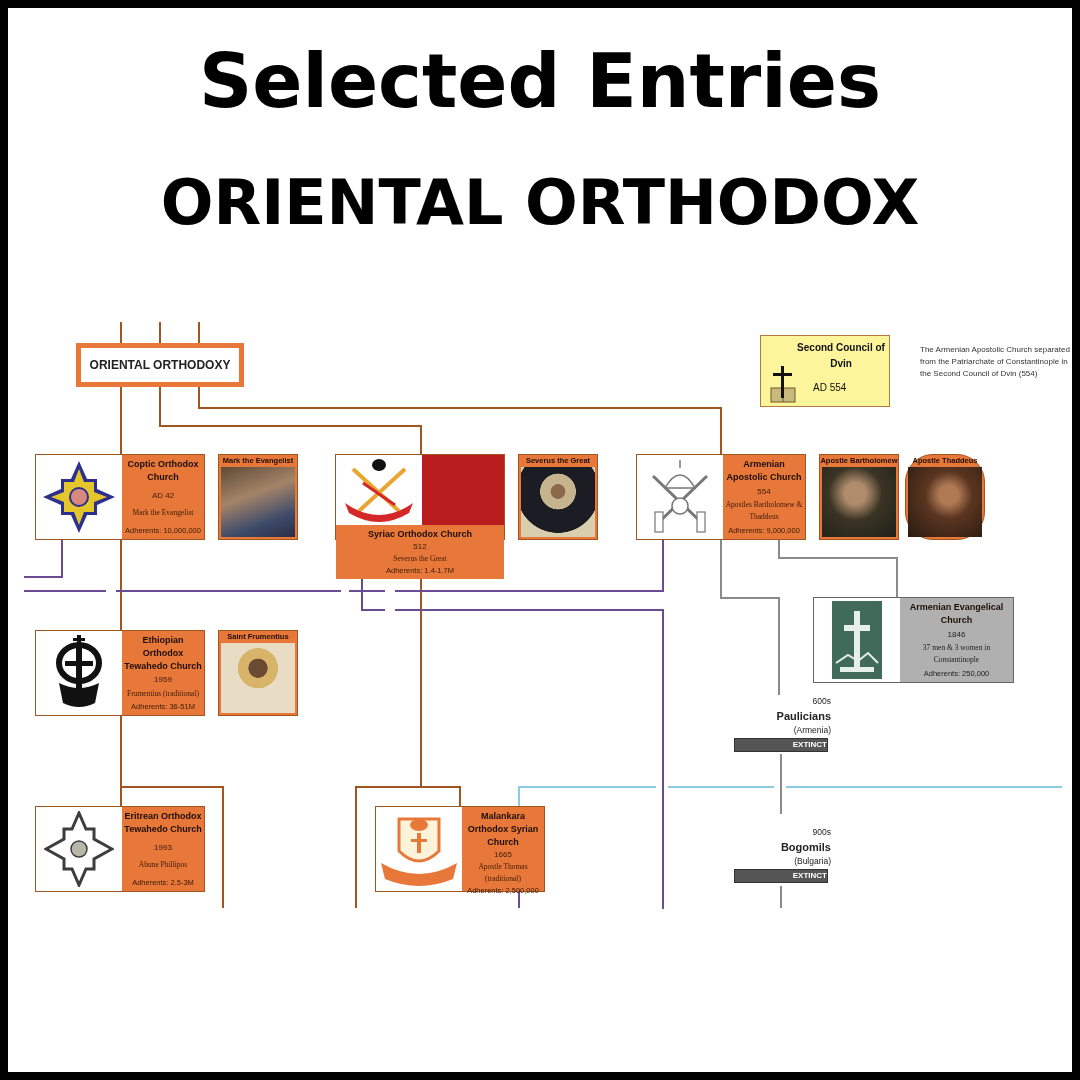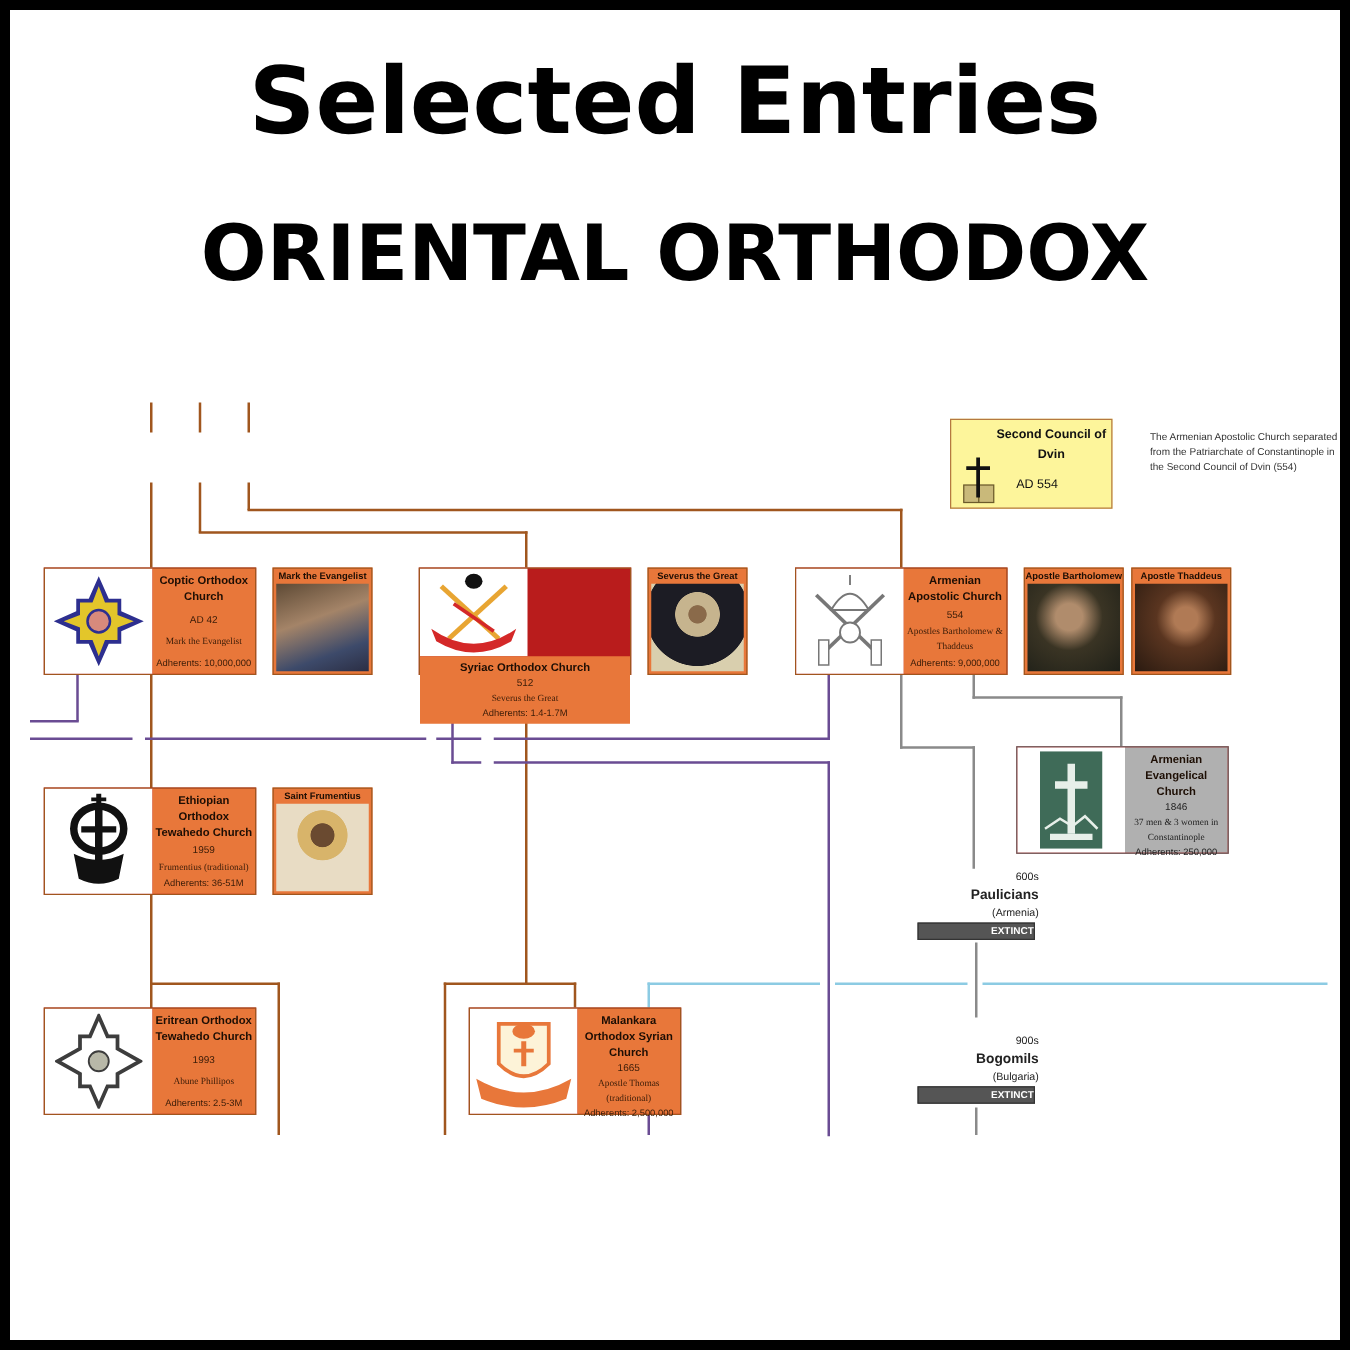--- a/index.html
+++ b/index.html
@@ -90,20 +90,21 @@
 
     <div class="ln gray" style="left:712px;top:531px;width:2px;height:60px;"></div>
     <div class="ln gray" style="left:712px;top:589px;width:60px;height:2px;"></div>
     <div class="ln gray" style="left:770px;top:589px;width:2px;height:98px;"></div>
     <div class="ln gray" style="left:770px;top:531px;width:2px;height:20px;"></div>
     <div class="ln gray" style="left:770px;top:549px;width:120px;height:2px;"></div>
     <div class="ln gray" style="left:888px;top:549px;width:2px;height:40px;"></div>
     <div class="ln gray" style="left:772px;top:746px;width:2px;height:60px;"></div>
     <div class="ln gray" style="left:772px;top:878px;width:2px;height:22px;"></div>
 
+    <div class="root-box">ORIENTAL ORTHODOXY</div>
 
     <div class="council">
       <div style="position:absolute;left:6px;top:28px;width:32px;height:40px;">
         <svg width="32" height="40" viewBox="0 0 32 40">
           <rect x="4" y="24" width="24" height="14" fill="#c9b97a" stroke="#6b5a2a" stroke-width="1"></rect>
           <line x1="16" y1="24" x2="16" y2="38" stroke="#6b5a2a" stroke-width="1"></line>
           <rect x="14" y="2" width="3" height="32" fill="#111"></rect>
           <rect x="6" y="9" width="19" height="3" fill="#111"></rect>
         </svg>
       </div>
@@ -170,21 +171,21 @@
         <div class="name">Armenian Apostolic Church</div>
         <div class="year">554</div>
         <div class="founder">Apostles Bartholomew &amp; Thaddeus</div>
         <div class="adh">Adherents: 9,000,000</div>
       </div>
     </div>
     <div class="portrait" style="left:811px;top:446px;width:80px;height:86px;">
       <div class="plabel">Apostle Bartholomew</div>
       <div class="pimg" style="background:radial-gradient(circle at 45% 38%,#b08c6c 0 18%,#3a3424 45%,#1f2018 100%);"></div>
     </div>
-    <div class="portrait" style="left:897px;top:446px;width:80px;height:86px;">
+    <div class="portrait" style="left:897px;top:446px;width:80px;height:86px;border-radius:28px;">
       <div class="plabel">Apostle Thaddeus</div>
       <div class="pimg" style="background:radial-gradient(circle at 55% 40%,#b07a55 0 16%,#5a3520 40%,#2a1a10 100%);"></div>
     </div>
 
     <div class="card" style="left:27px;top:622px;width:170px;height:86px;">
       <div class="logo">
         <svg width="60" height="80" viewBox="0 0 60 80">
           <rect x="28" y="2" width="4" height="10" fill="#111"></rect>
           <rect x="24" y="5" width="12" height="3" fill="#111"></rect>
           <ellipse cx="30" cy="30" rx="20" ry="18" fill="none" stroke="#111" stroke-width="6"></ellipse>
@@ -198,21 +199,21 @@
         <div class="year">1959</div>
         <div class="founder">Frumentius (traditional)</div>
         <div class="adh">Adherents: 36-51M</div>
       </div>
     </div>
     <div class="portrait" style="left:210px;top:622px;width:80px;height:86px;">
       <div class="plabel">Saint Frumentius</div>
       <div class="pimg" style="background:radial-gradient(circle at 50% 36%,#6a4a30 0 16%,#d8b46a 17% 34%,#e8dcc4 35% 100%);"></div>
     </div>
 
-    <div class="card gray-card" style="left:805px;top:589px;width:170px;height:86px;">
+    <div class="card gray-card" style="left:805px;top:589px;width:201px;height:86px;">
       <div class="logo">
         <svg width="50" height="78" viewBox="0 0 50 78">
           <rect x="0" y="0" width="50" height="78" fill="#3f6b58"></rect>
           <rect x="22" y="10" width="6" height="56" fill="#e7efe9"></rect>
           <rect x="12" y="24" width="26" height="6" fill="#e7efe9"></rect>
           <path d="M4 62 L16 54 L26 60 L36 52 L46 62" fill="none" stroke="#e7efe9" stroke-width="2"></path>
           <rect x="8" y="66" width="34" height="5" fill="#e7efe9"></rect>
         </svg>
       </div>
       <div class="info">

